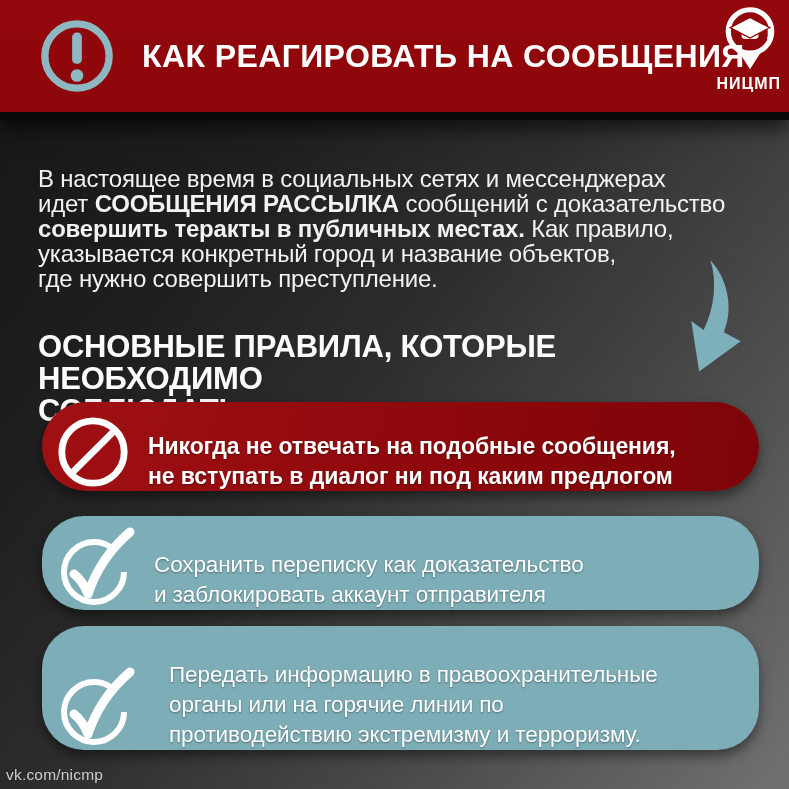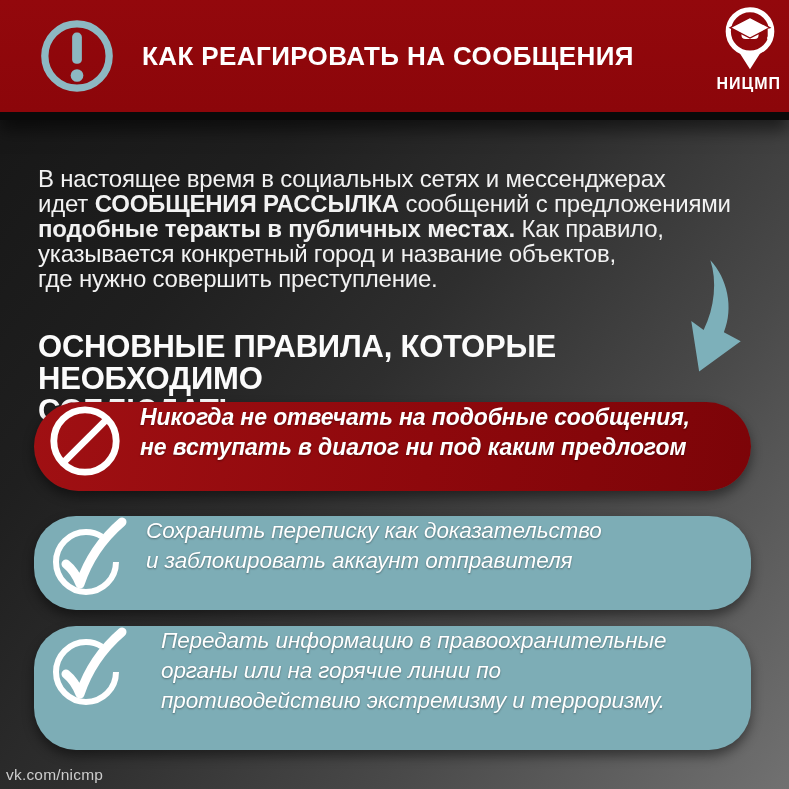--- a/index.html
+++ b/index.html
@@ -15,21 +15,21 @@
   
   .banner{
     position:absolute;top:0;left:0;width:789px;height:112px;
     background:linear-gradient(180deg,#93080c 0%,#8c060a 100%);
     border-bottom:8px solid #0a0a0a;
     box-shadow:0 10px 16px rgba(0,0,0,.55);
     display:flex;align-items:center;
   }
   .alert-icon{margin-left:38px;flex:0 0 auto;}
   .banner-title{
-    margin:0 8px 0 26px;color:#ffffff;font-size:26px;font-weight:bold;
+    margin:0 8px 0 26px;color:#ffffff;font-size:32px;font-weight:bold;
     letter-spacing:.4px;white-space:nowrap;
   }
   .logo{
     position:absolute;right:8px;top:5px;width:100px;
     display:flex;flex-direction:column;align-items:flex-end;
   }
   .logo-text{
     color:#ffffff;font-weight:bold;font-size:16px;letter-spacing:1px;margin-top:2px;
   }
   
@@ -42,22 +42,22 @@
   
   .subheading{
     position:absolute;left:38px;top:331px;width:632px;margin:0;
     color:#fbfbfb;font-size:31px;font-weight:bold;line-height:32px;
     white-space:pre-line;letter-spacing:-.2px;
   }
   
   .arrow{position:absolute;left:666px;top:258px;}
   
   .pill{
-    position:absolute;left:34px;width:717px;
-    display:flex;align-items:flex-start;font-style:italic;
+    position:absolute;left:42px;width:717px;
+    display:flex;align-items:flex-end;
   }
   .pill-red{
     top:402px;height:89px;border-radius:45px;
     background:linear-gradient(100deg,#a01013 0%,#8e080c 55%,#7c0408 100%);
     box-shadow:0 6px 12px rgba(0,0,0,.45);
   }
   .pill-teal{
     border-radius:42px;background:#7dadb6;
     box-shadow:0 6px 12px rgba(0,0,0,.45);
   }
@@ -96,22 +96,22 @@
         <polygon points="32,13 53,24 32,35 11,24" fill="#ffffff" stroke="#8e070b" stroke-width="1.5"></polygon>
         <line x1="52" y1="25" x2="52" y2="34" stroke="#ffffff" stroke-width="2.5"></line>
         <circle cx="52" cy="35" r="2" fill="#ffffff"></circle>
       </svg>
       <div class="logo-text">НИЦМП</div>
     </div>
   </header>
 
   <p class="intro">
     <span>В настоящее время в социальных сетях и мессенджерах
-идет </span><span class="b">СООБЩЕНИЯ РАССЫЛКА</span><span> сообщений с предложениями
-</span><span class="b">подобные теракты в публичных местах.</span><span> Как правило,
+идет </span><span class="b">СООБЩЕНИЯ РАССЫЛКА</span><span> сообщений с доказательство
+</span><span class="b">совершить теракты в публичных местах.</span><span> Как правило,
 указывается конкретный город и название объектов,
 где нужно совершить преступление.</span>
   </p>
 
   <h2 class="subheading">ОСНОВНЫЕ ПРАВИЛА, КОТОРЫЕ НЕОБХОДИМО
 СОБЛЮДАТЬ</h2>
 
   <svg class="arrow" width="100" height="118" viewBox="0 0 60 105">
     <path d="M25 2 C 40 18, 46 44, 37 66 L 52 74 L 15 101 L 8 56 L 19 64 C 29 44, 31 20, 25 2 Z" fill="#7db0ba"></path>
   </svg>

